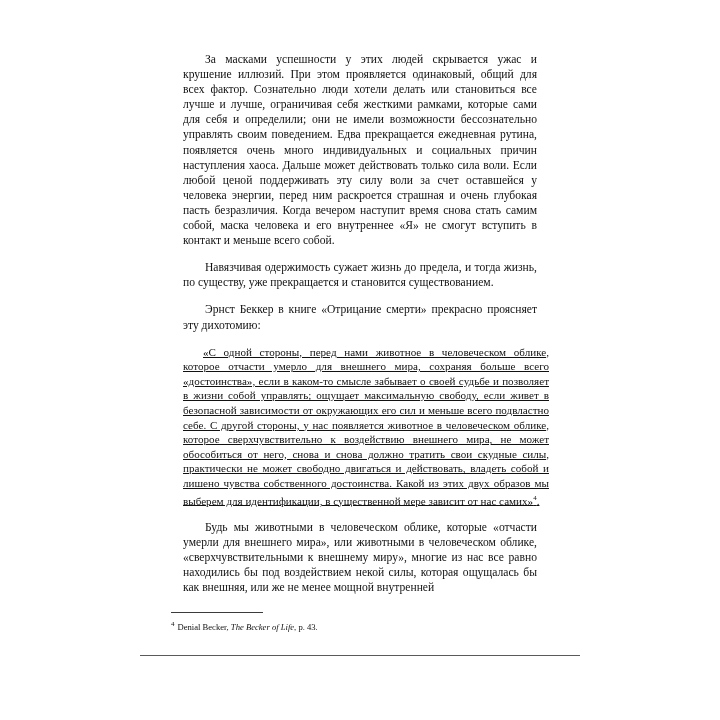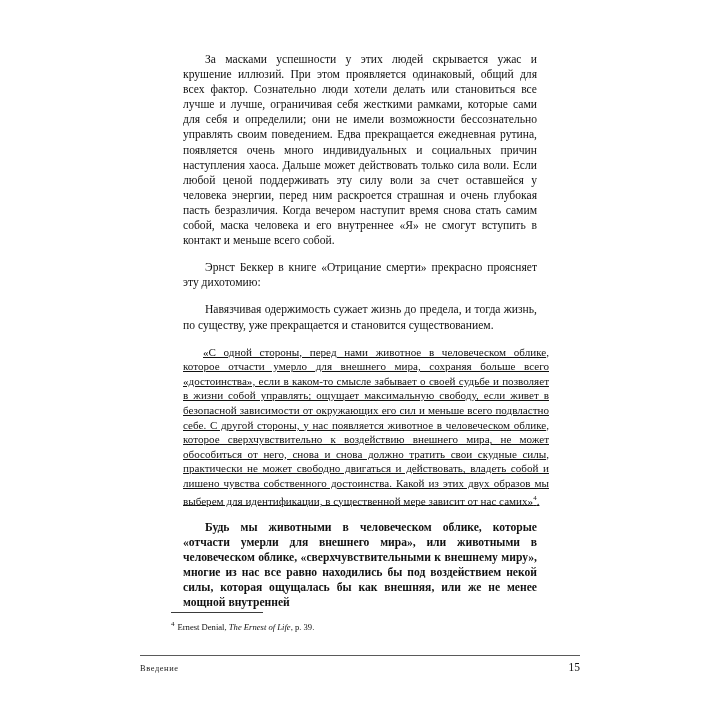--- a/index.html
+++ b/index.html
@@ -42,21 +42,20 @@
     margin: 9px 0 0 0;
     padding: 0 0 0 12px;
     text-align: justify;
     font-size: 11.1px;
     line-height: 14.6px;
     text-indent: 20px;
     text-decoration: underline;
   }
   .after-quote {
     margin-top: 10px;
-    font-weight: bold;
   }
   .footnote-area {
     position: absolute;
     left: 171px;
     top: 612px;
     width: 378px;
   }
   .footnote-rule {
     width: 92px;
     height: 0;
@@ -116,35 +115,31 @@
   }
 </style>
 </head>
 <body>
 
 <div class="page">
 
   <div class="text-column">
 
     <p class="body-par">За масками успешности у этих людей скрывается ужас и крушение иллюзий. При этом проявляется одинаковый, общий для всех фактор. Сознательно люди хотели делать или становиться все лучше и лучше, ограничивая себя жесткими рамками, которые сами для себя и определили; они не имели возможности бессознательно управлять своим поведением. Едва прекращается ежедневная рутина, появляется очень много индивидуальных и социальных причин наступления хаоса. Дальше может действовать только сила воли. Если любой ценой поддерживать эту силу воли за счет оставшейся у человека энергии, перед ним раскроется страшная и очень глубокая пасть безразличия. Когда вечером наступит время снова стать самим собой, маска человека и его внутреннее «Я» не смогут вступить в контакт и меньше всего собой.</p>
+    <p class="body-par">Навязчивая одержимость сужает жизнь до предела, и тогда жизнь, по существу, уже прекращается и становится существованием.</p>
     <p class="body-par">Эрнст Беккер в книге «Отрицание смерти» прекрасно проясняет эту дихотомию:</p>
-    <p class="body-par">Навязчивая одержимость сужает жизнь до предела, и тогда жизнь, по существу, уже прекращается и становится существованием.</p>
 
     <p class="quote"><span>«С одной стороны, перед нами животное в человеческом облике, которое отчасти умерло для внешнего мира, сохраняя больше всего «достоинства», если в каком-то смысле забывает о своей судьбе и позволяет в жизни собой управлять; ощущает максимальную свободу, если живет в безопасной зависимости от окружающих его сил и меньше всего подвластно себе. С другой стороны, у нас появляется животное в человеческом облике, которое сверхчувствительно к воздействию внешнего мира, не может обособиться от него, снова и снова должно тратить свои скудные силы, практически не может свободно двигаться и действовать, владеть собой и лишено чувства собственного достоинства. Какой из этих двух образов мы выберем для идентификации, в существенной мере зависит от нас самих»</span><sup class="fn-ref">4</sup>.</p>
 
     <p class="body-par after-quote">Будь мы животными в человеческом облике, которые «отчасти умерли для внешнего мира», или животными в человеческом облике, «сверхчувствительными к внешнему миру», многие из нас все равно находились бы под воздействием некой силы, которая ощущалась бы как внешняя, или же не менее мощной внутренней</p>
 
   </div>
 
   <div class="footnote-area">
     <div class="footnote-rule"></div>
-    <p class="footnote"><span class="fn-num">4</span><span>Ernest Denial,</span> <span class="fn-italic">The Ernest of Life</span><span>, p. 39.</span></p>
+    <p class="footnote"><span class="fn-num">4</span><span>Denial Becker,</span> <span class="fn-italic">The Becker of Life</span><span>, p. 43.</span></p>
   </div>
 
   <div class="footer">
     <div class="footer-rule"></div>
-    <div class="footer-inner">
-      <span class="running-head">Введение</span>
-      <span class="page-number">15</span>
-    </div>
   </div>
 
 </div>
 
 </body></html>

